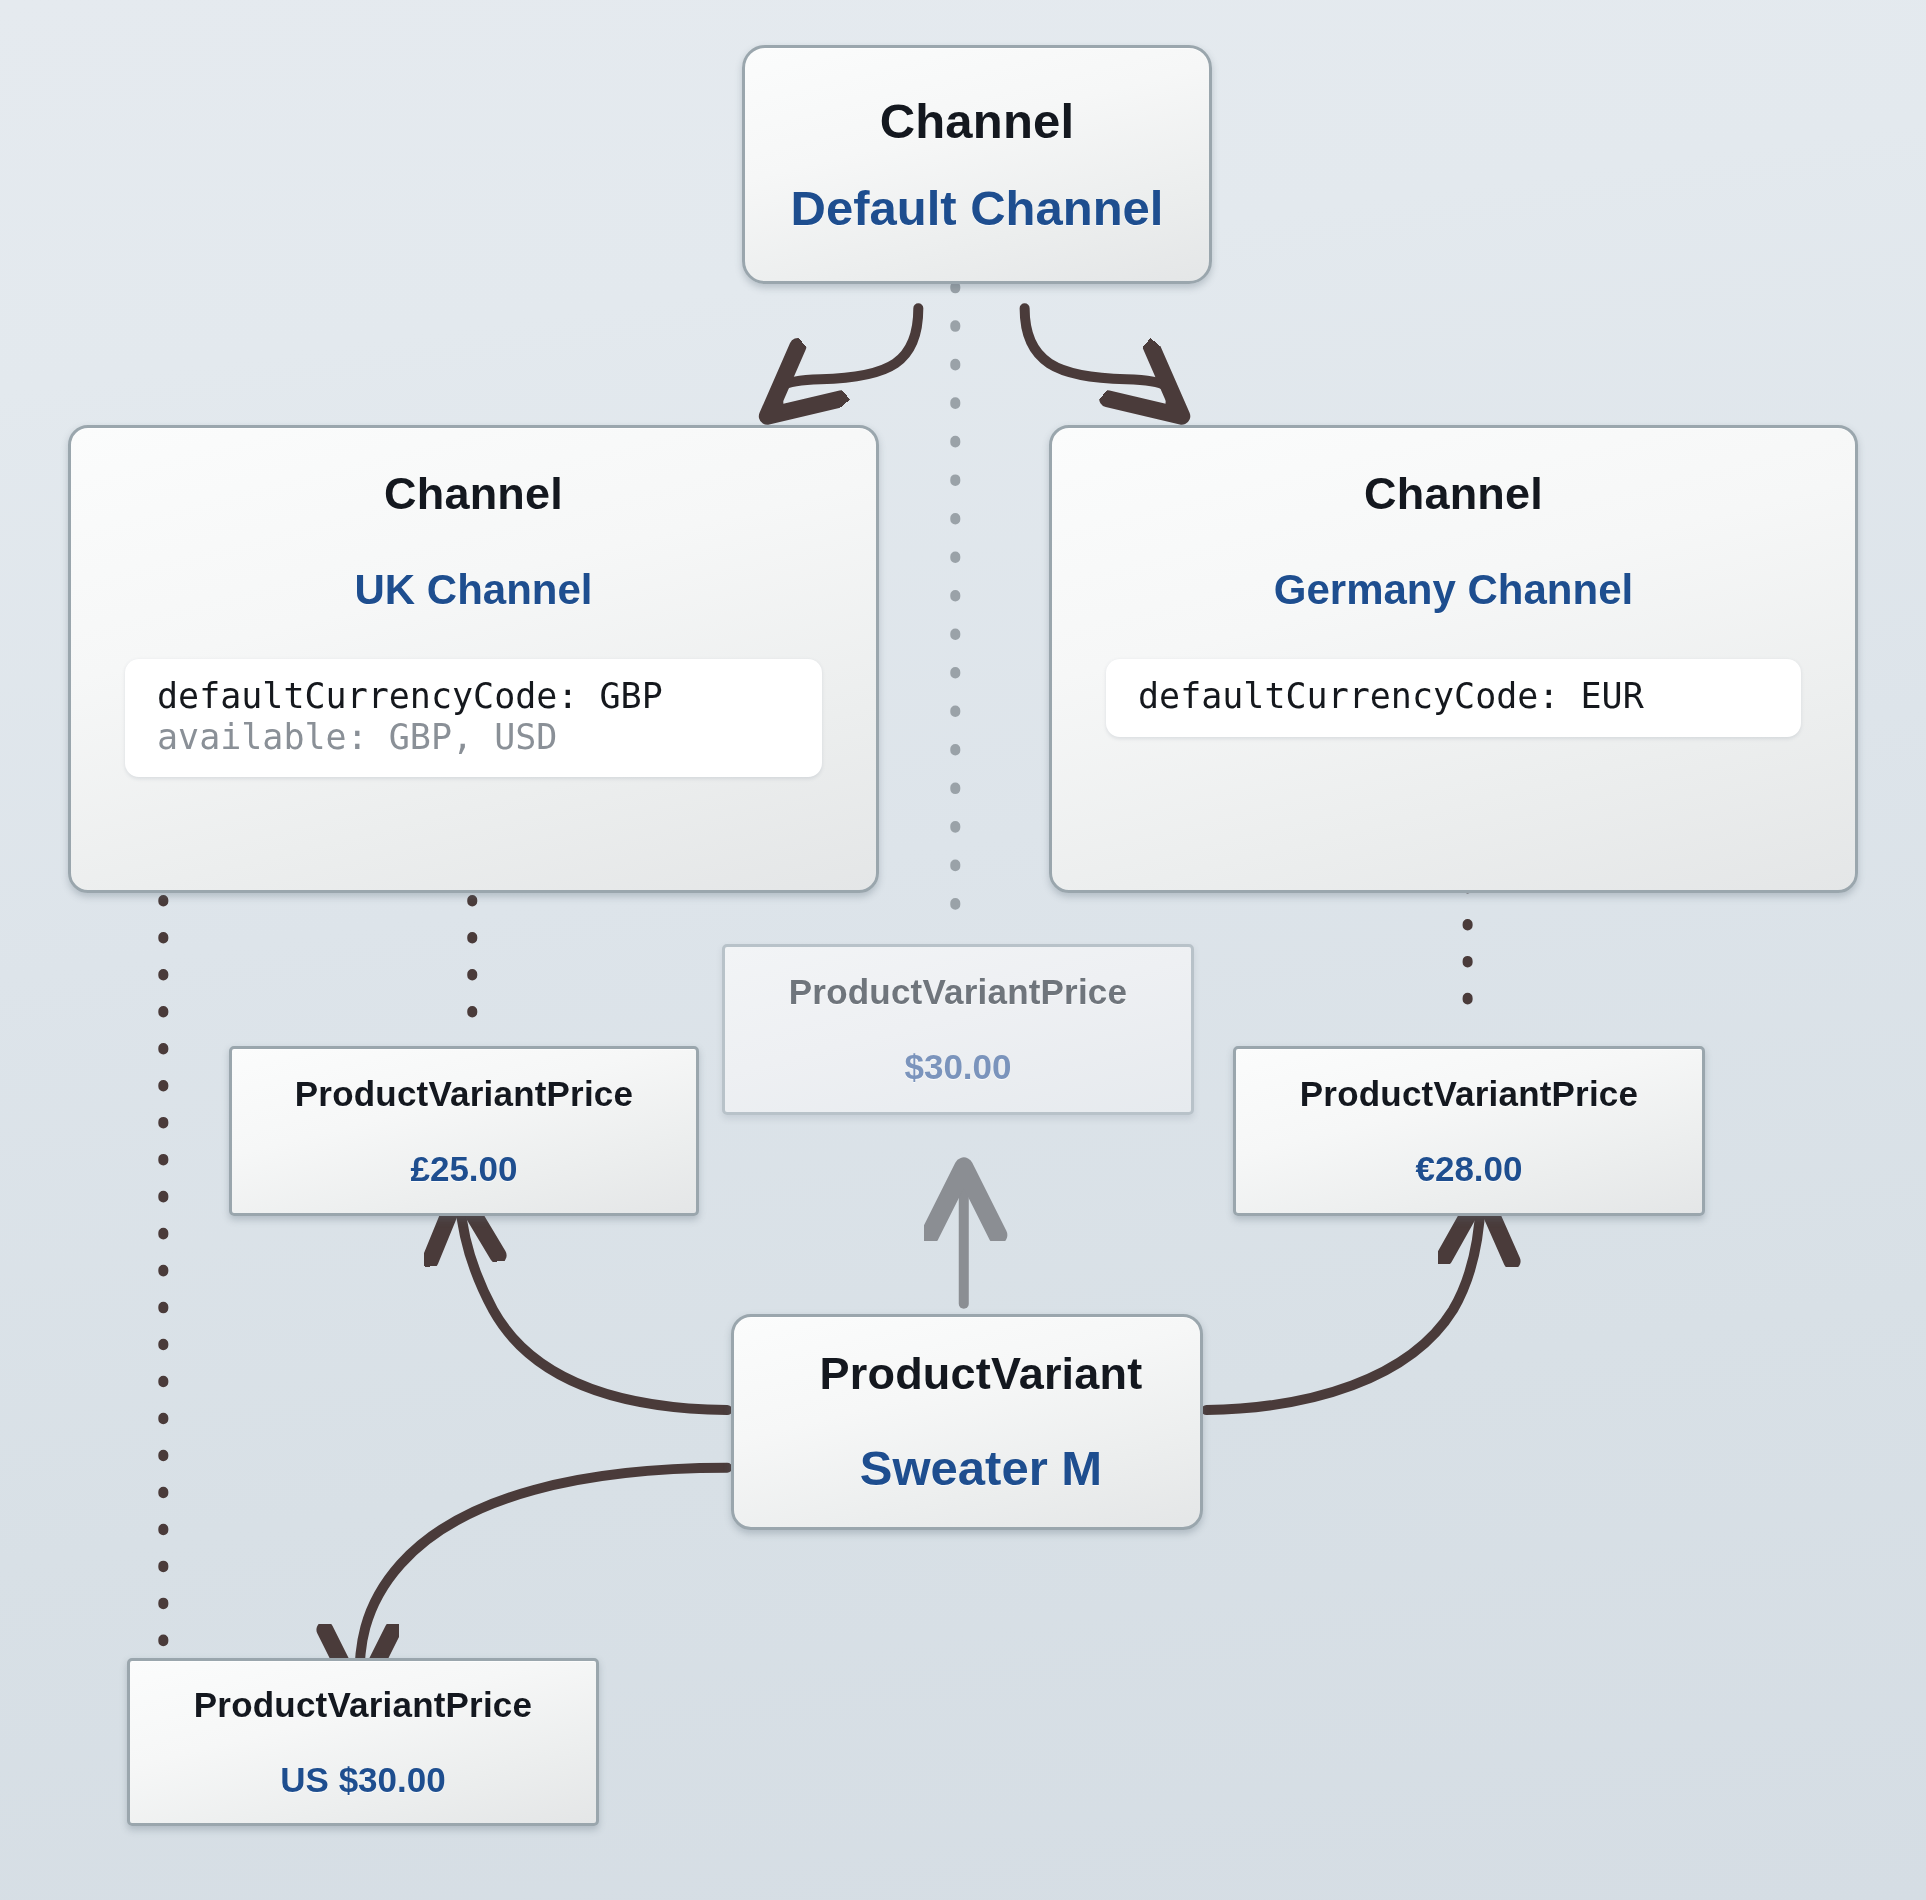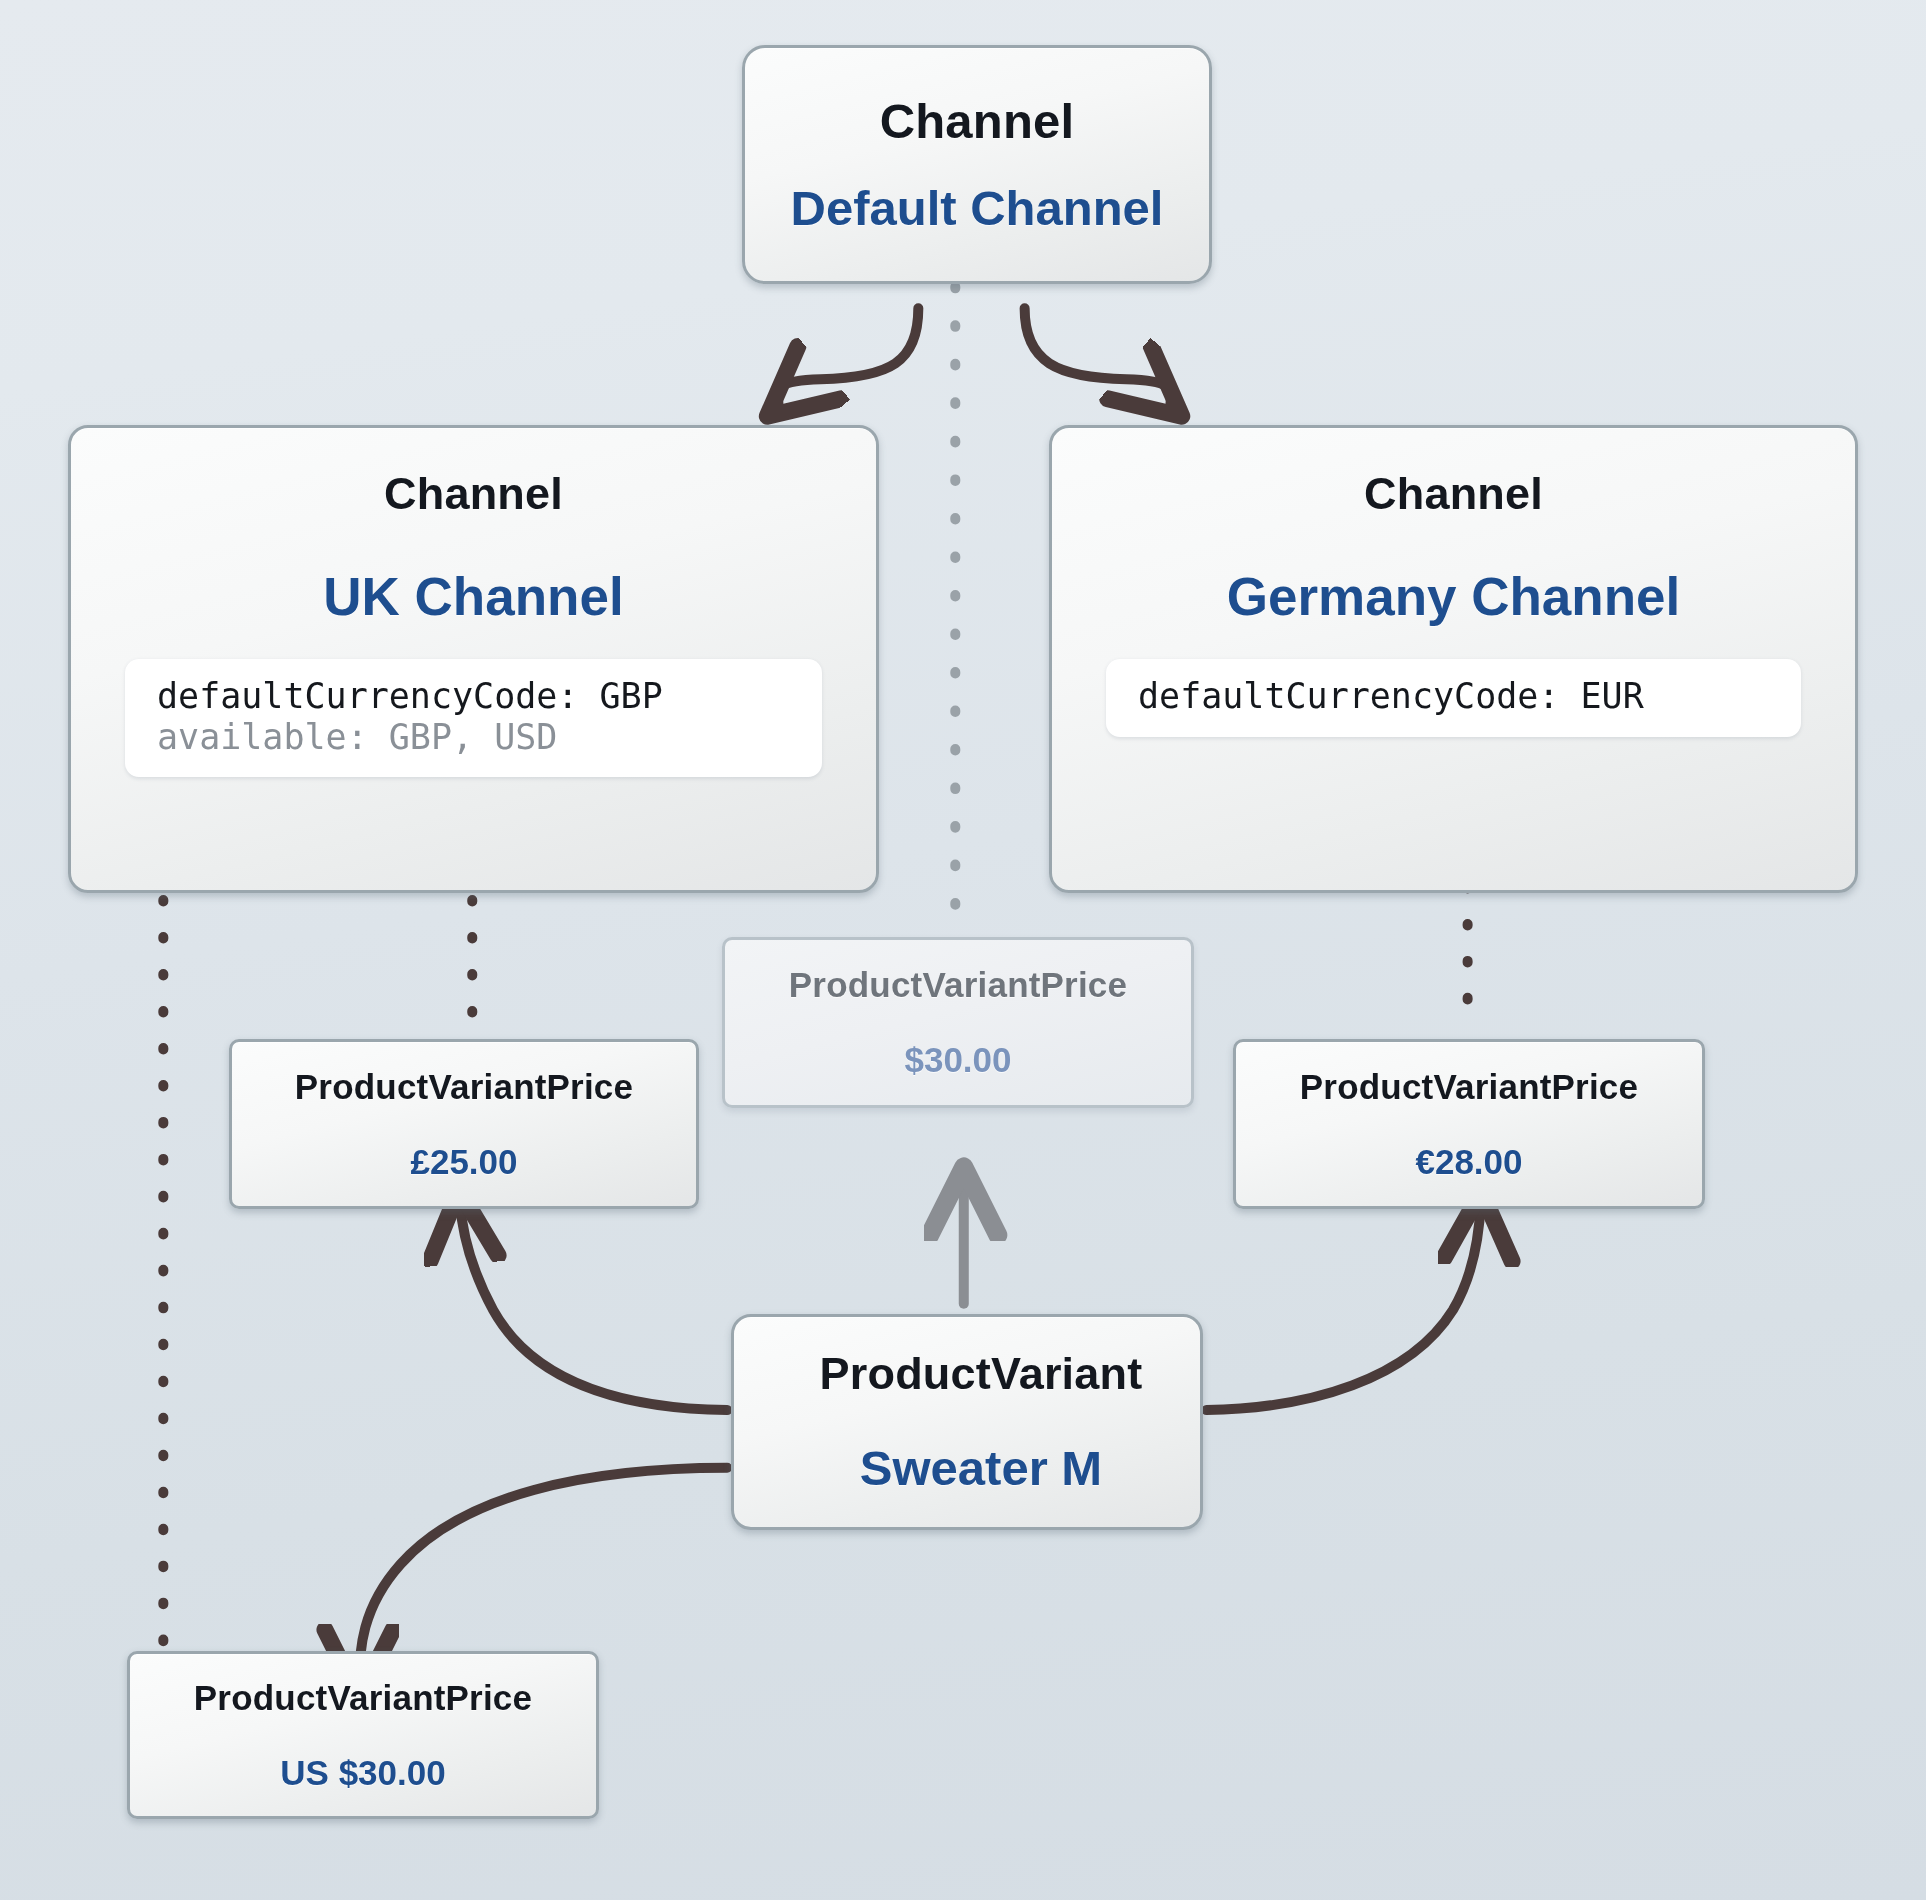--- a/index.html
+++ b/index.html
@@ -69,21 +69,21 @@
   .channel-box {
     top: 425px; height: 468px;
     border-radius: 20px;
     justify-content: flex-start;
     padding-top: 40px;
   }
   .channel-uk { left: 68px; width: 811px; }
   .channel-de { left: 1049px; width: 809px; }
 
   .channel-box .type  { font-size: 45px; }
-  .channel-box .value { font-size: 53px; margin-top: 46px; }
+  .channel-box .value { font-size: 42px; margin-top: 46px; }
 
   .code-panel {
     position: absolute;
     left: 54px;
     right: 54px;
     top: 231px;
     background: #ffffff;
     border-radius: 14px;
     padding: 17px 20px 20px 32px;
     box-sizing: border-box;
@@ -93,21 +93,22 @@
   .code-panel .code-line {
     font-family: "DejaVu Sans Mono", monospace;
     font-size: 35px;
     line-height: 1.16;
     white-space: pre;
   }
   .code-panel .code-line.primary  { color: #15181d; }
   .code-panel .code-line.secondary{ color: #8a9097; }
 
   .price {
-    border-radius: 10px;
+    border-radius: 5px;
+    margin-top: 7px;
   }
   .price .type  { font-weight: bold; font-size: 35px; }
   .price .value { font-weight: bold; font-size: 35px; margin-top: 35px; text-align: center; }
 
   .price-gbp { left: 229px; top: 1039px; width: 470px; height: 170px; }
   .price-eur { left: 1233px; top: 1039px; width: 472px; height: 170px; }
   .price-usd { left: 127px; top: 1651px; width: 472px; height: 168px; }
 
   .price-ghost {
     left: 722px; top: 937px; width: 472px; height: 171px;

